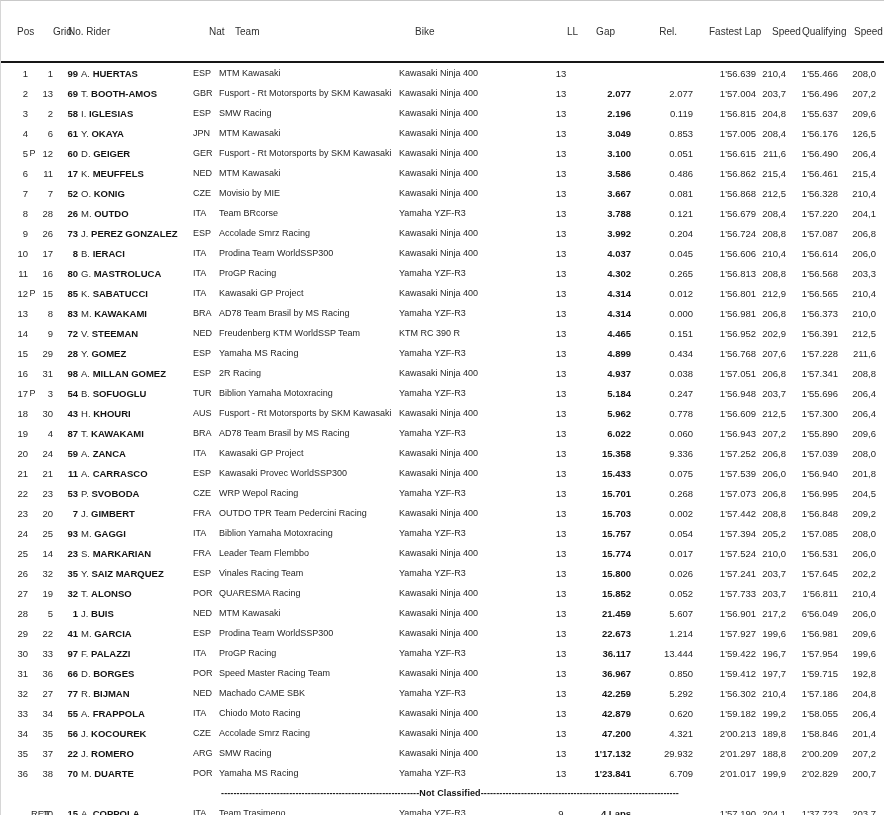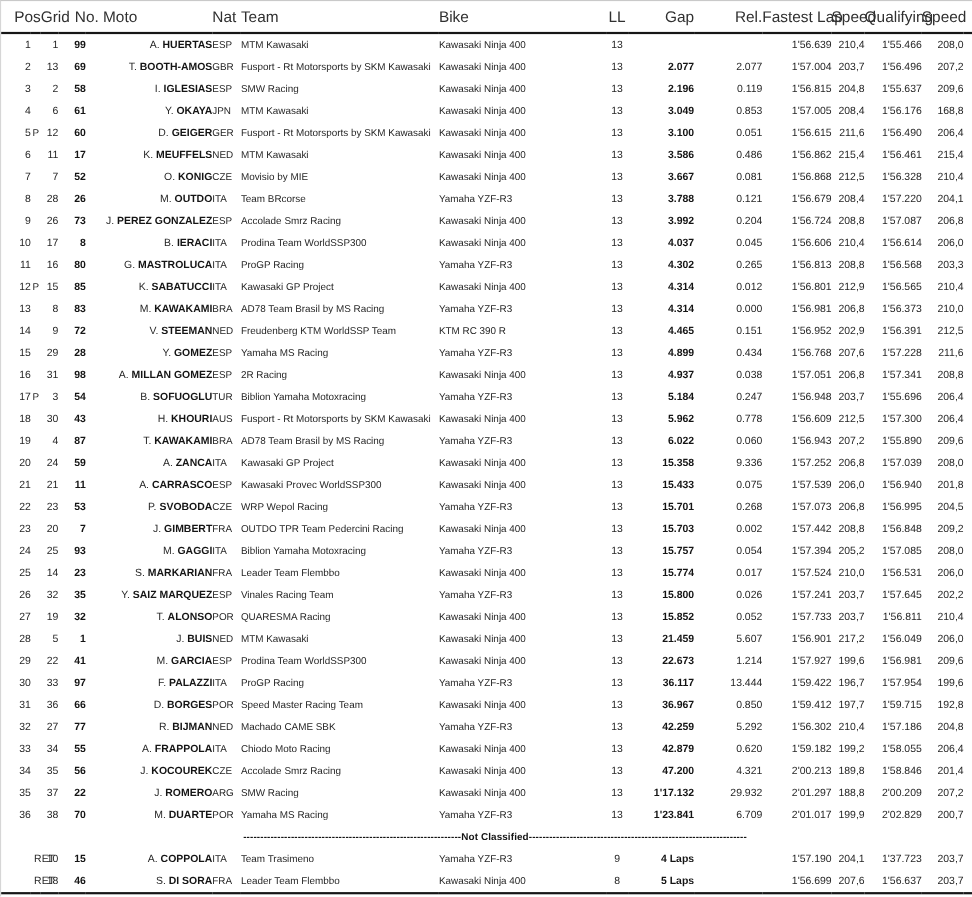--- a/index.html
+++ b/index.html
@@ -16,31 +16,31 @@
     font-size:9.5px; color:#262626;
   }
   col.c-pos{width:27px} col.c-p{width:9px} col.c-grid{width:16px}
   col.c-no{width:25px} col.c-rider{width:115px} col.c-nat{width:26px}
   col.c-team{width:180px} col.c-bike{width:152px} col.c-ll{width:20px}
   col.c-gap{width:60px} col.c-rel{width:62px} col.c-fl{width:63px}
   col.c-sp1{width:30px} col.c-q{width:52px} col.c-sp2{width:38px}
   col.c-mar{width:9px}
 
   thead td {
-    font-size:14px; color:#303030; height:28px; vertical-align:middle;
-    padding:0; white-space:nowrap; font-weight:normal;
+    font-size:10px; color:#303030; height:28px; vertical-align:middle;
+    padding:16px; white-space:nowrap; font-weight:normal;
   }
   thead tr { border-bottom:2px solid #161616; }
   td { padding:0; white-space:nowrap; overflow:visible; }
   tbody td { height:20px; vertical-align:middle; }
   .num { text-align:right; }
   .ctr { text-align:center; }
   .b { font-weight:bold; color:#141414; }
   .txt { font-size:9px; }
-  .rider { padding-left:3px;text-align:right; }
+  .rider { padding-left:3px; }
   .pflag { font-size:9px; text-align:center; }
   .hdr-norider { padding-left:15px; }
   tr.ret td.pos { position:relative; left:22px; }
   tr.sep-row td {
     height:20px; text-align:center; font-weight:bold; font-size:9px;
     color:#141414; padding-left:14px; letter-spacing:0.1px;
   }
   table { border-bottom:2px solid #161616; }
 </style>
 </head>
@@ -62,21 +62,21 @@
       <col class="c-fl">
     <col class="c-sp1">
       <col class="c-q">
       <col class="c-sp2">
       <col class="c-mar">
   </colgroup>
   <thead>
     <tr>
       <td colspan="2" class="num">Pos</td>
       <td class="num">Grid</td>
-      <td colspan="2" class="hdr-norider">No. Moto</td>
+      <td colspan="2" class="hdr-norider">No. Rider</td>
       <td>Nat</td>
       <td>Team</td>
       <td>Bike</td>
       <td class="ctr">LL</td>
       <td class="num">Gap</td>
       <td class="num">Rel.</td>
       <td class="num">Fastest Lap</td>
       <td class="num">Speed</td>
       <td class="num">Qualifying</td>
       <td class="num">Speed</td>
@@ -149,21 +149,21 @@
     <td class="rider"><span>Y.</span> <span class="b">OKAYA</span></td>
     <td class="txt">JPN</td>
     <td class="txt">MTM Kawasaki</td>
     <td class="txt">Kawasaki Ninja 400</td>
     <td class="ctr">13</td>
     <td class="num b">3.049</td>
     <td class="num">0.853</td>
     <td class="num">1'57.005</td>
     <td class="num">208,4</td>
     <td class="num">1'56.176</td>
-    <td class="num">168,8</td>
+    <td class="num">126,5</td>
     <td></td>
   </tr>
 
   <tr>
     <td class="pos num">5</td>
     <td class="pflag">P</td>
     <td class="num">12</td>
     <td class="num b">60</td>
     <td class="rider"><span>D.</span> <span class="b">GEIGER</span></td>
     <td class="txt">GER</td>
@@ -604,21 +604,21 @@
     <td class="num b">1</td>
     <td class="rider"><span>J.</span> <span class="b">BUIS</span></td>
     <td class="txt">NED</td>
     <td class="txt">MTM Kawasaki</td>
     <td class="txt">Kawasaki Ninja 400</td>
     <td class="ctr">13</td>
     <td class="num b">21.459</td>
     <td class="num">5.607</td>
     <td class="num">1'56.901</td>
     <td class="num">217,2</td>
-    <td class="num">1'56.049</td>
+    <td class="num">6'56.049</td>
     <td class="num">206,0</td>
     <td></td>
   </tr>
 
   <tr>
     <td class="pos num">29</td>
     <td class="pflag"></td>
     <td class="num">22</td>
     <td class="num b">41</td>
     <td class="rider"><span>M.</span> <span class="b">GARCIA</span></td>

